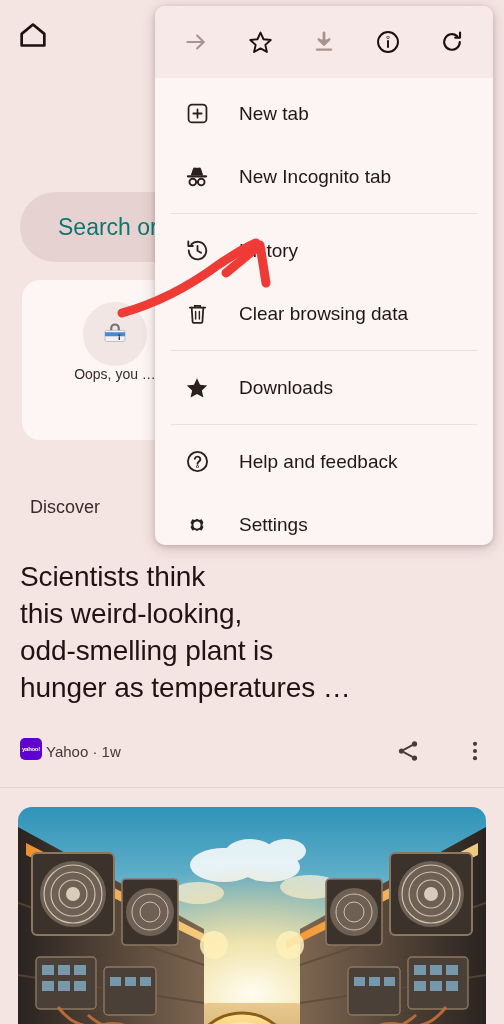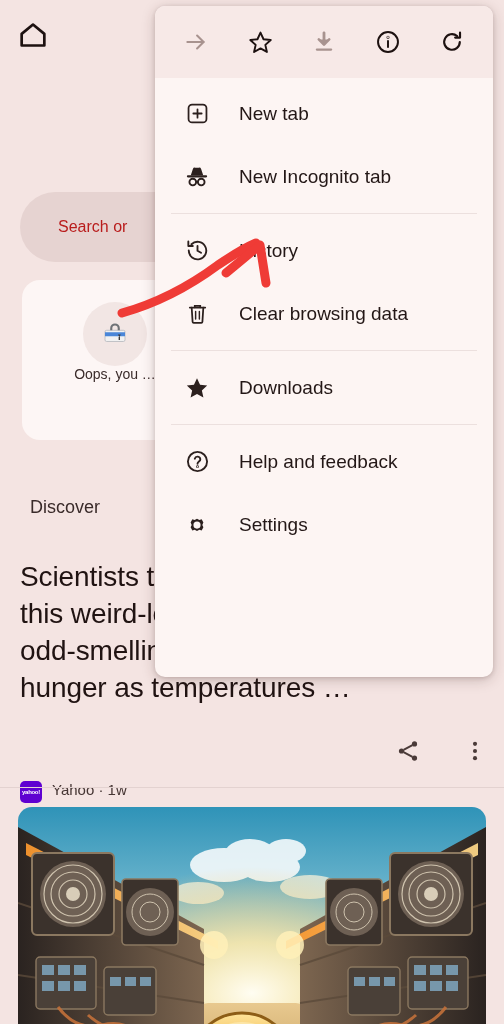--- a/index.html
+++ b/index.html
@@ -32,22 +32,22 @@
   .search-pill {
     position: absolute;
     left: 20px; top: 192px;
     width: 320px; height: 70px;
     background: #e6d3d1;
     border-radius: 36px;
     display: flex; align-items: center;
   }
   .search-pill-text {
     margin-left: 38px;
-    font-size: 16px;
-    color: #b91c1c;
+    font-size: 23px;
+    color: #0f766e;
     white-space: nowrap;
   }
 
   .tiles-card {
     position: absolute;
     left: 22px; top: 280px;
     width: 300px; height: 160px;
     background: #fdf6f5;
     border-radius: 18px;
   }
@@ -88,22 +88,22 @@
     left: 20px; top: 558px;
     width: 470px;
     font-size: 28px;
     line-height: 37px;
     color: #201312;
     letter-spacing: -0.1px;
   }
 
   .attribution {
     position: absolute;
-    left: 20px; top: 781px;
-    display: flex; align-items: flex-start; gap: 10px;
+    left: 20px; top: 738px;
+    display: flex; align-items: flex-end; gap: 4px;
   }
   .yahoo-logo {
     width: 22px; height: 22px;
     border-radius: 5px;
     background: #5f01d1;
     display: flex; align-items: center; justify-content: center;
     font-size: 6px; color: #fff; font-weight: bold;
     letter-spacing: -0.3px;
   }
   .attr-text { font-size: 15px; color: #463634; }
@@ -124,21 +124,21 @@
     position: absolute;
     left: 0; top: 787px;
     width: 504px; height: 1px;
     background: #e3d2d0;
   }
 
   
   .menu {
     position: absolute;
     left: 155px; top: 6px;
-    width: 338px; height: 671px;
+    width: 338px; height: 539px;
     background: #fdf5f3;
     border-radius: 10px;
     box-shadow: 0 3px 14px rgba(60,30,28,0.22), 0 1px 4px rgba(60,30,28,0.16);
     overflow: hidden;
   }
 
   .menu-toolbar {
     display: flex;
     align-items: center;
     justify-content: space-between;

